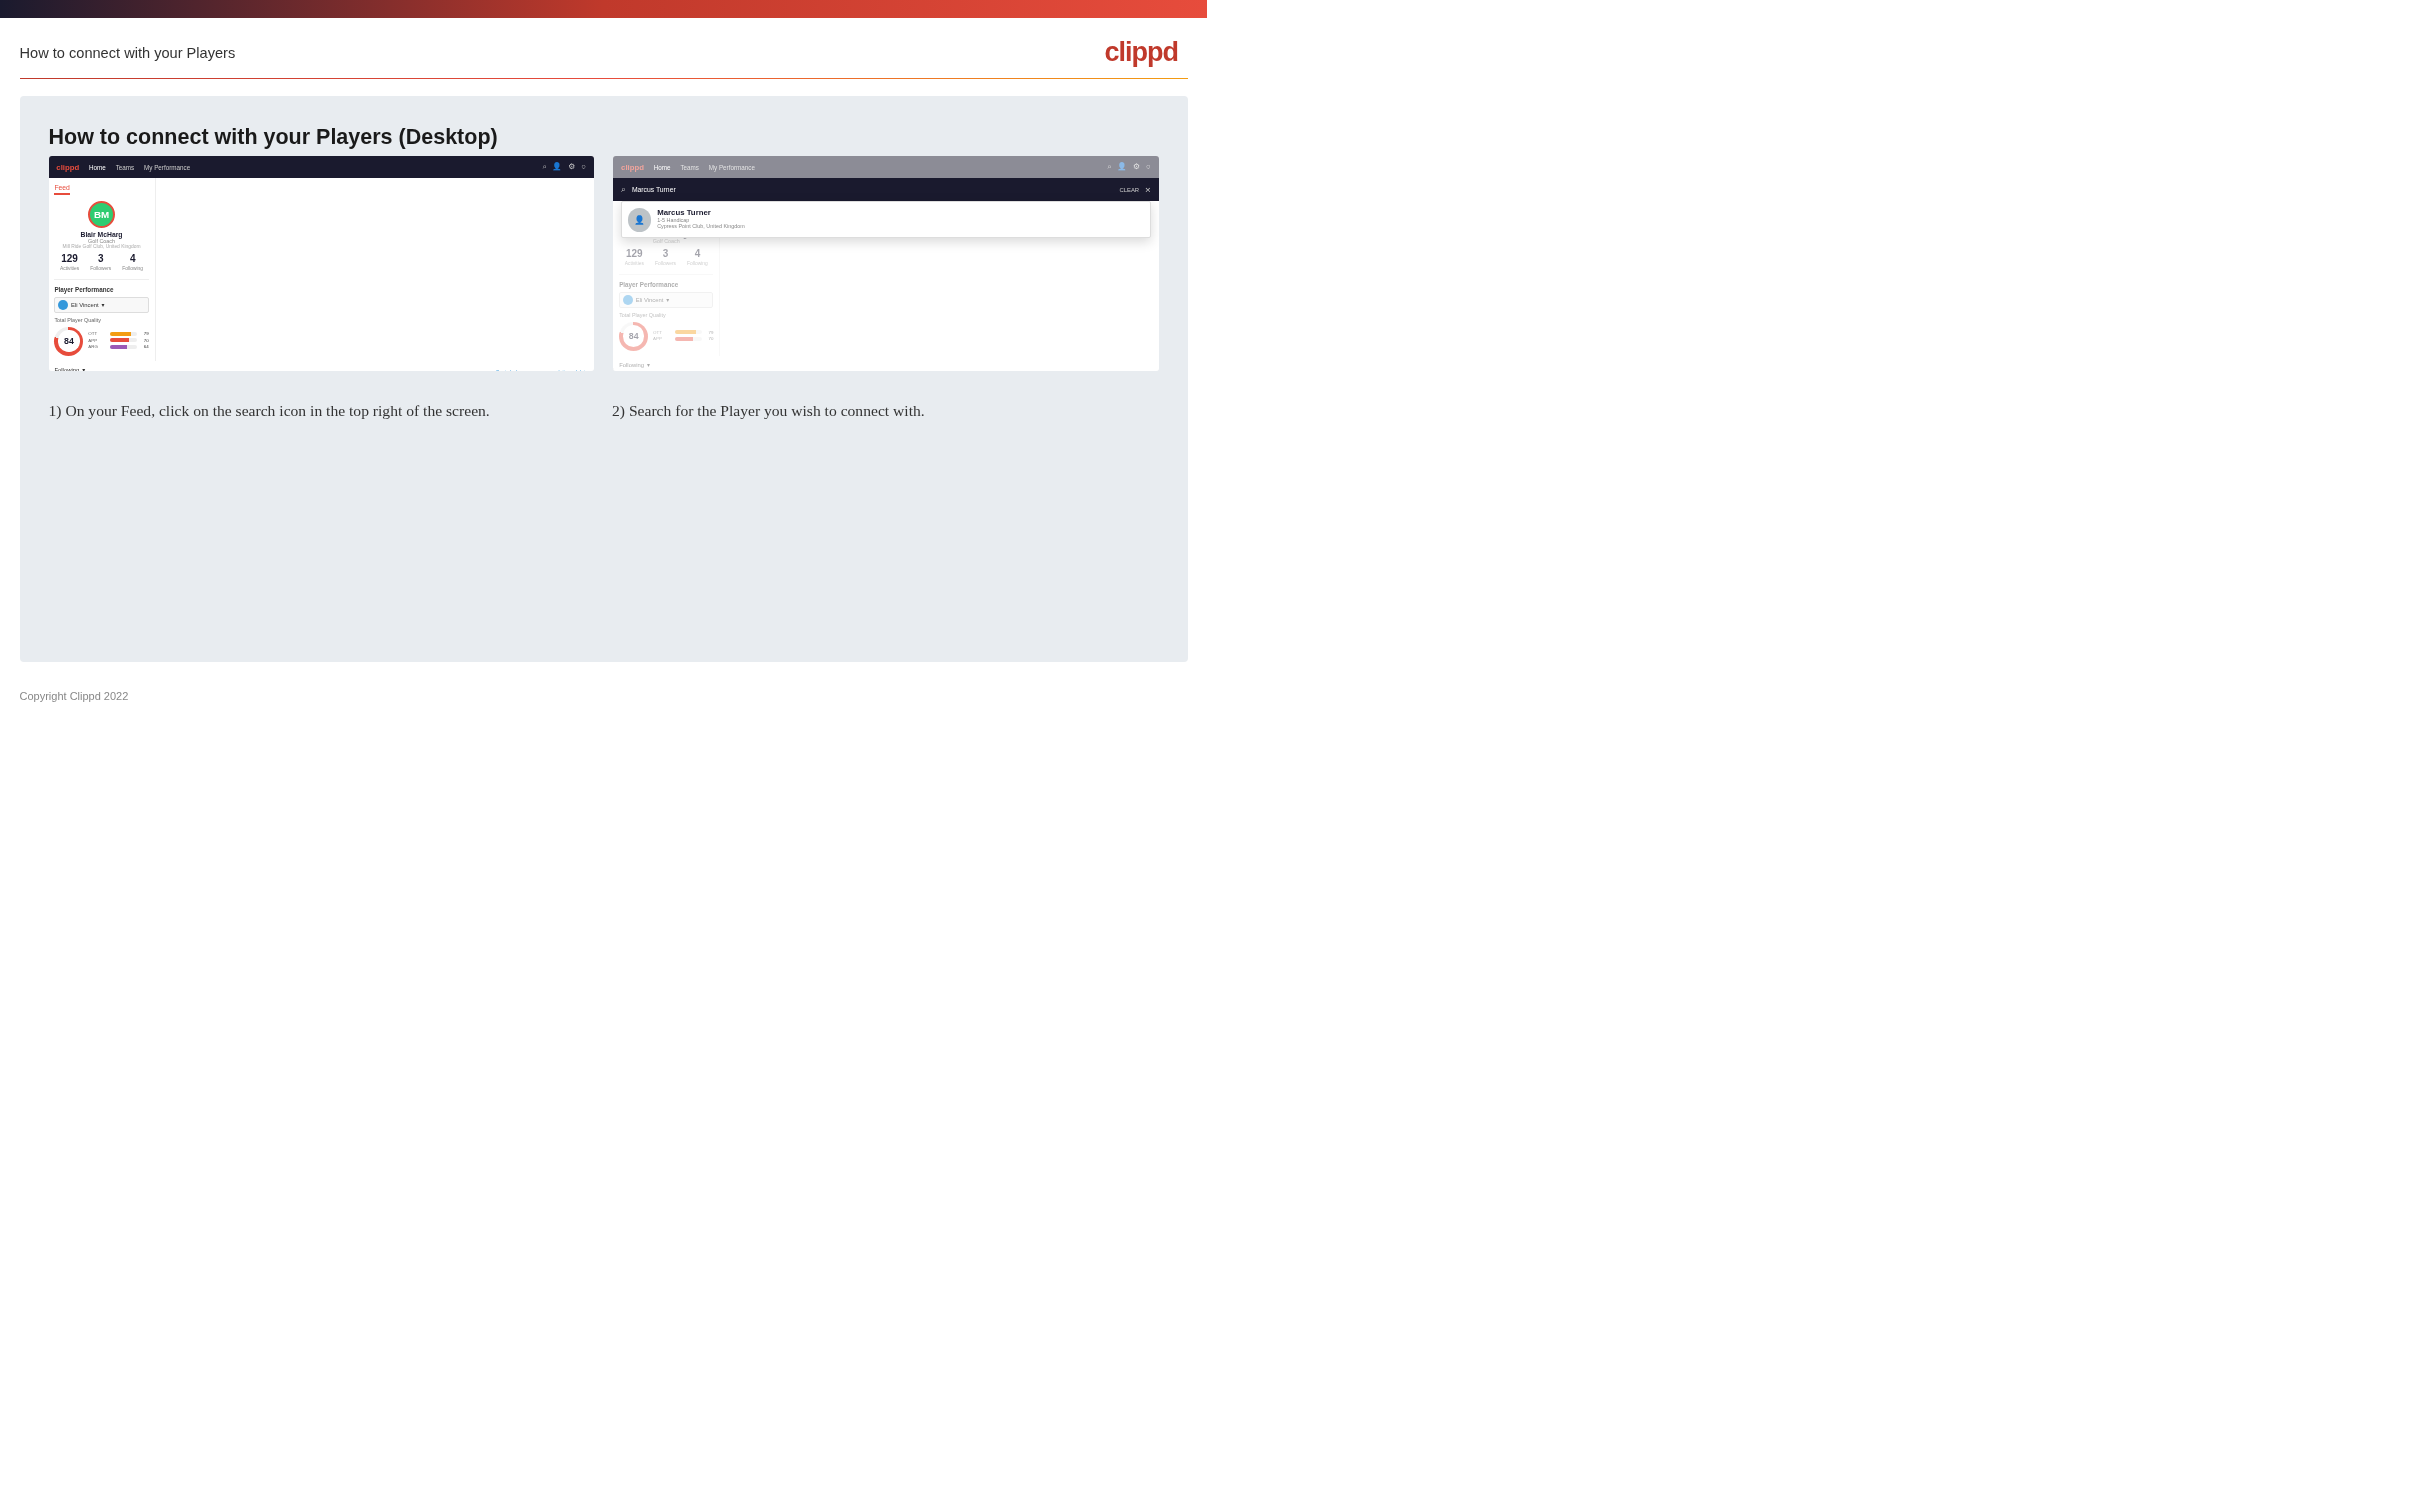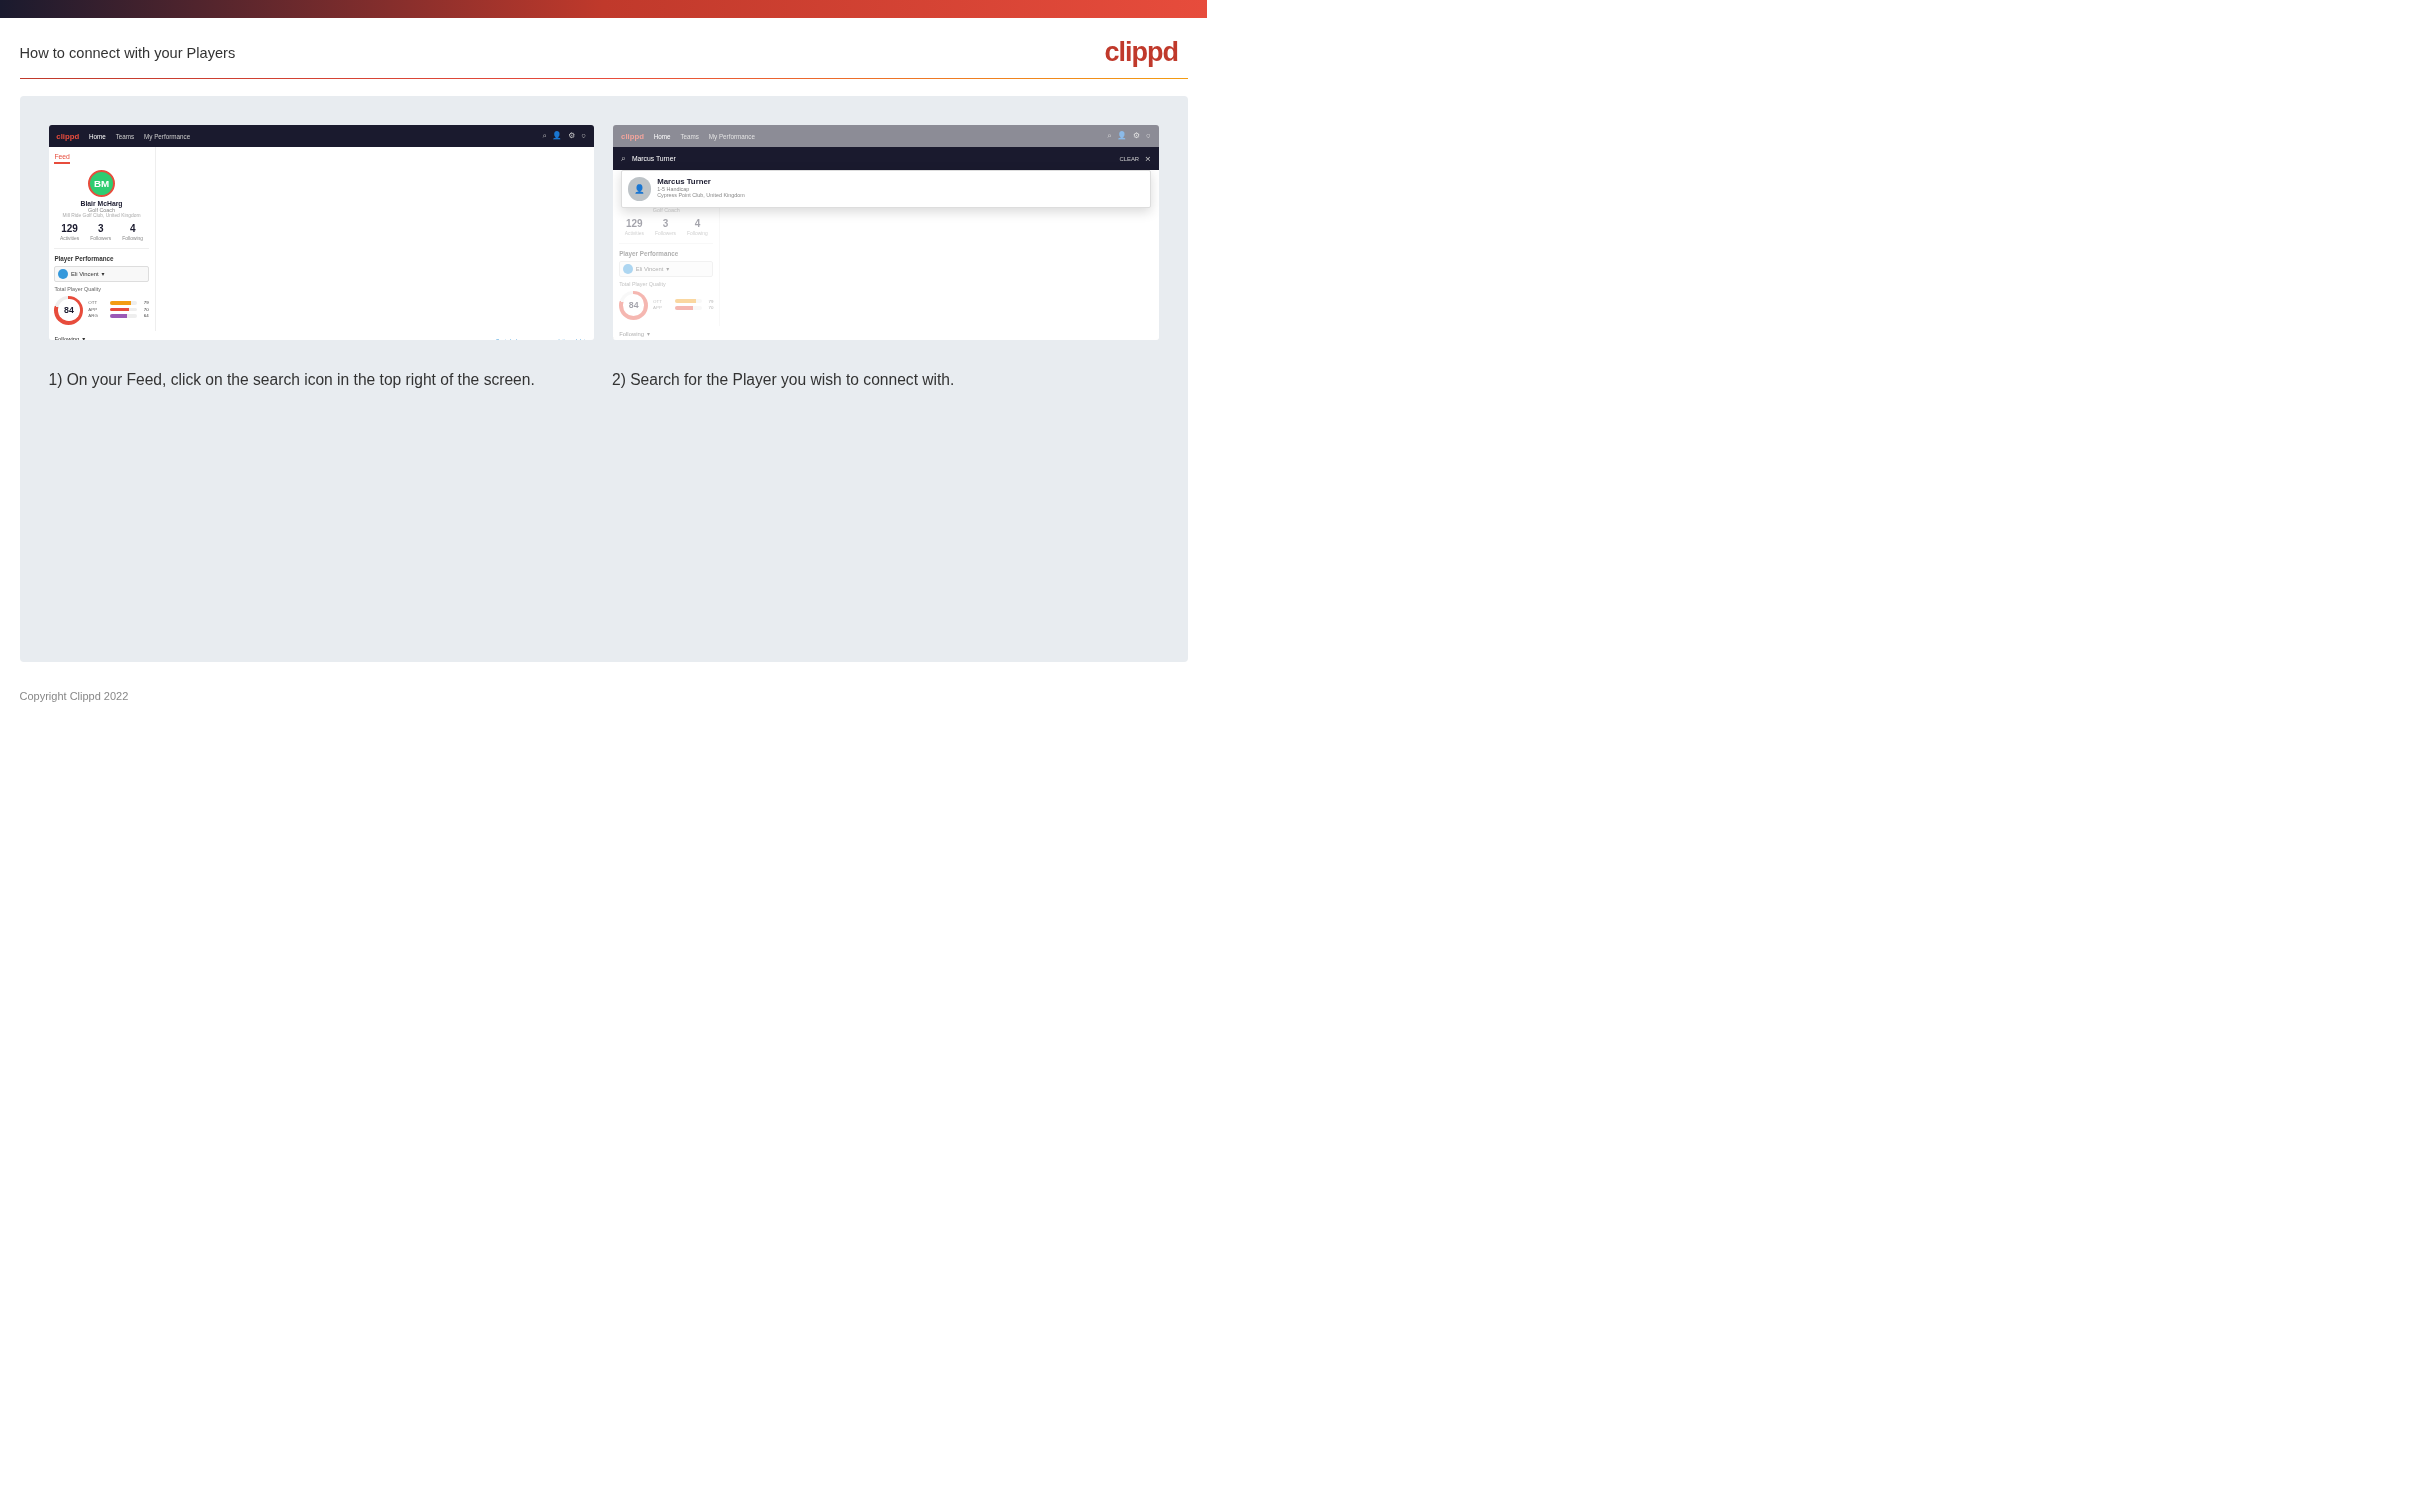--- a/index.html
+++ b/index.html
@@ -549,20 +549,21 @@
     .search-result-sub {
       font-size: 5.4px;
       color: #888;
     }
 
     
     .captions-row {
       display: grid;
       grid-template-columns: 1fr 1fr;
       gap: 17px;
+      font-family: Liberation Serif, serif;
     }
 
     .caption-text {
       font-size: 15.6px;
       color: #333;
       line-height: 1.4;
     }
 
     
     .footer {
@@ -578,20 +579,21 @@
 
 <div class="header">
   <span class="header-title">How to connect with your Players</span>
   <span class="logo">clippd</span>
 </div>
 
 <div class="divider"></div>
 
 <div class="main-content">
 
+  <h1 class="page-heading">How to connect with your Players (Desktop)</h1>
 
   <div class="screenshots-row">
 
     <div class="screenshot-panel">
       <div class="app-mockup">
 
         <div class="app-nav">
           <span class="nav-logo">clippd</span>
           <span class="nav-item active">Home</span>
           <span class="nav-item">Teams</span>

